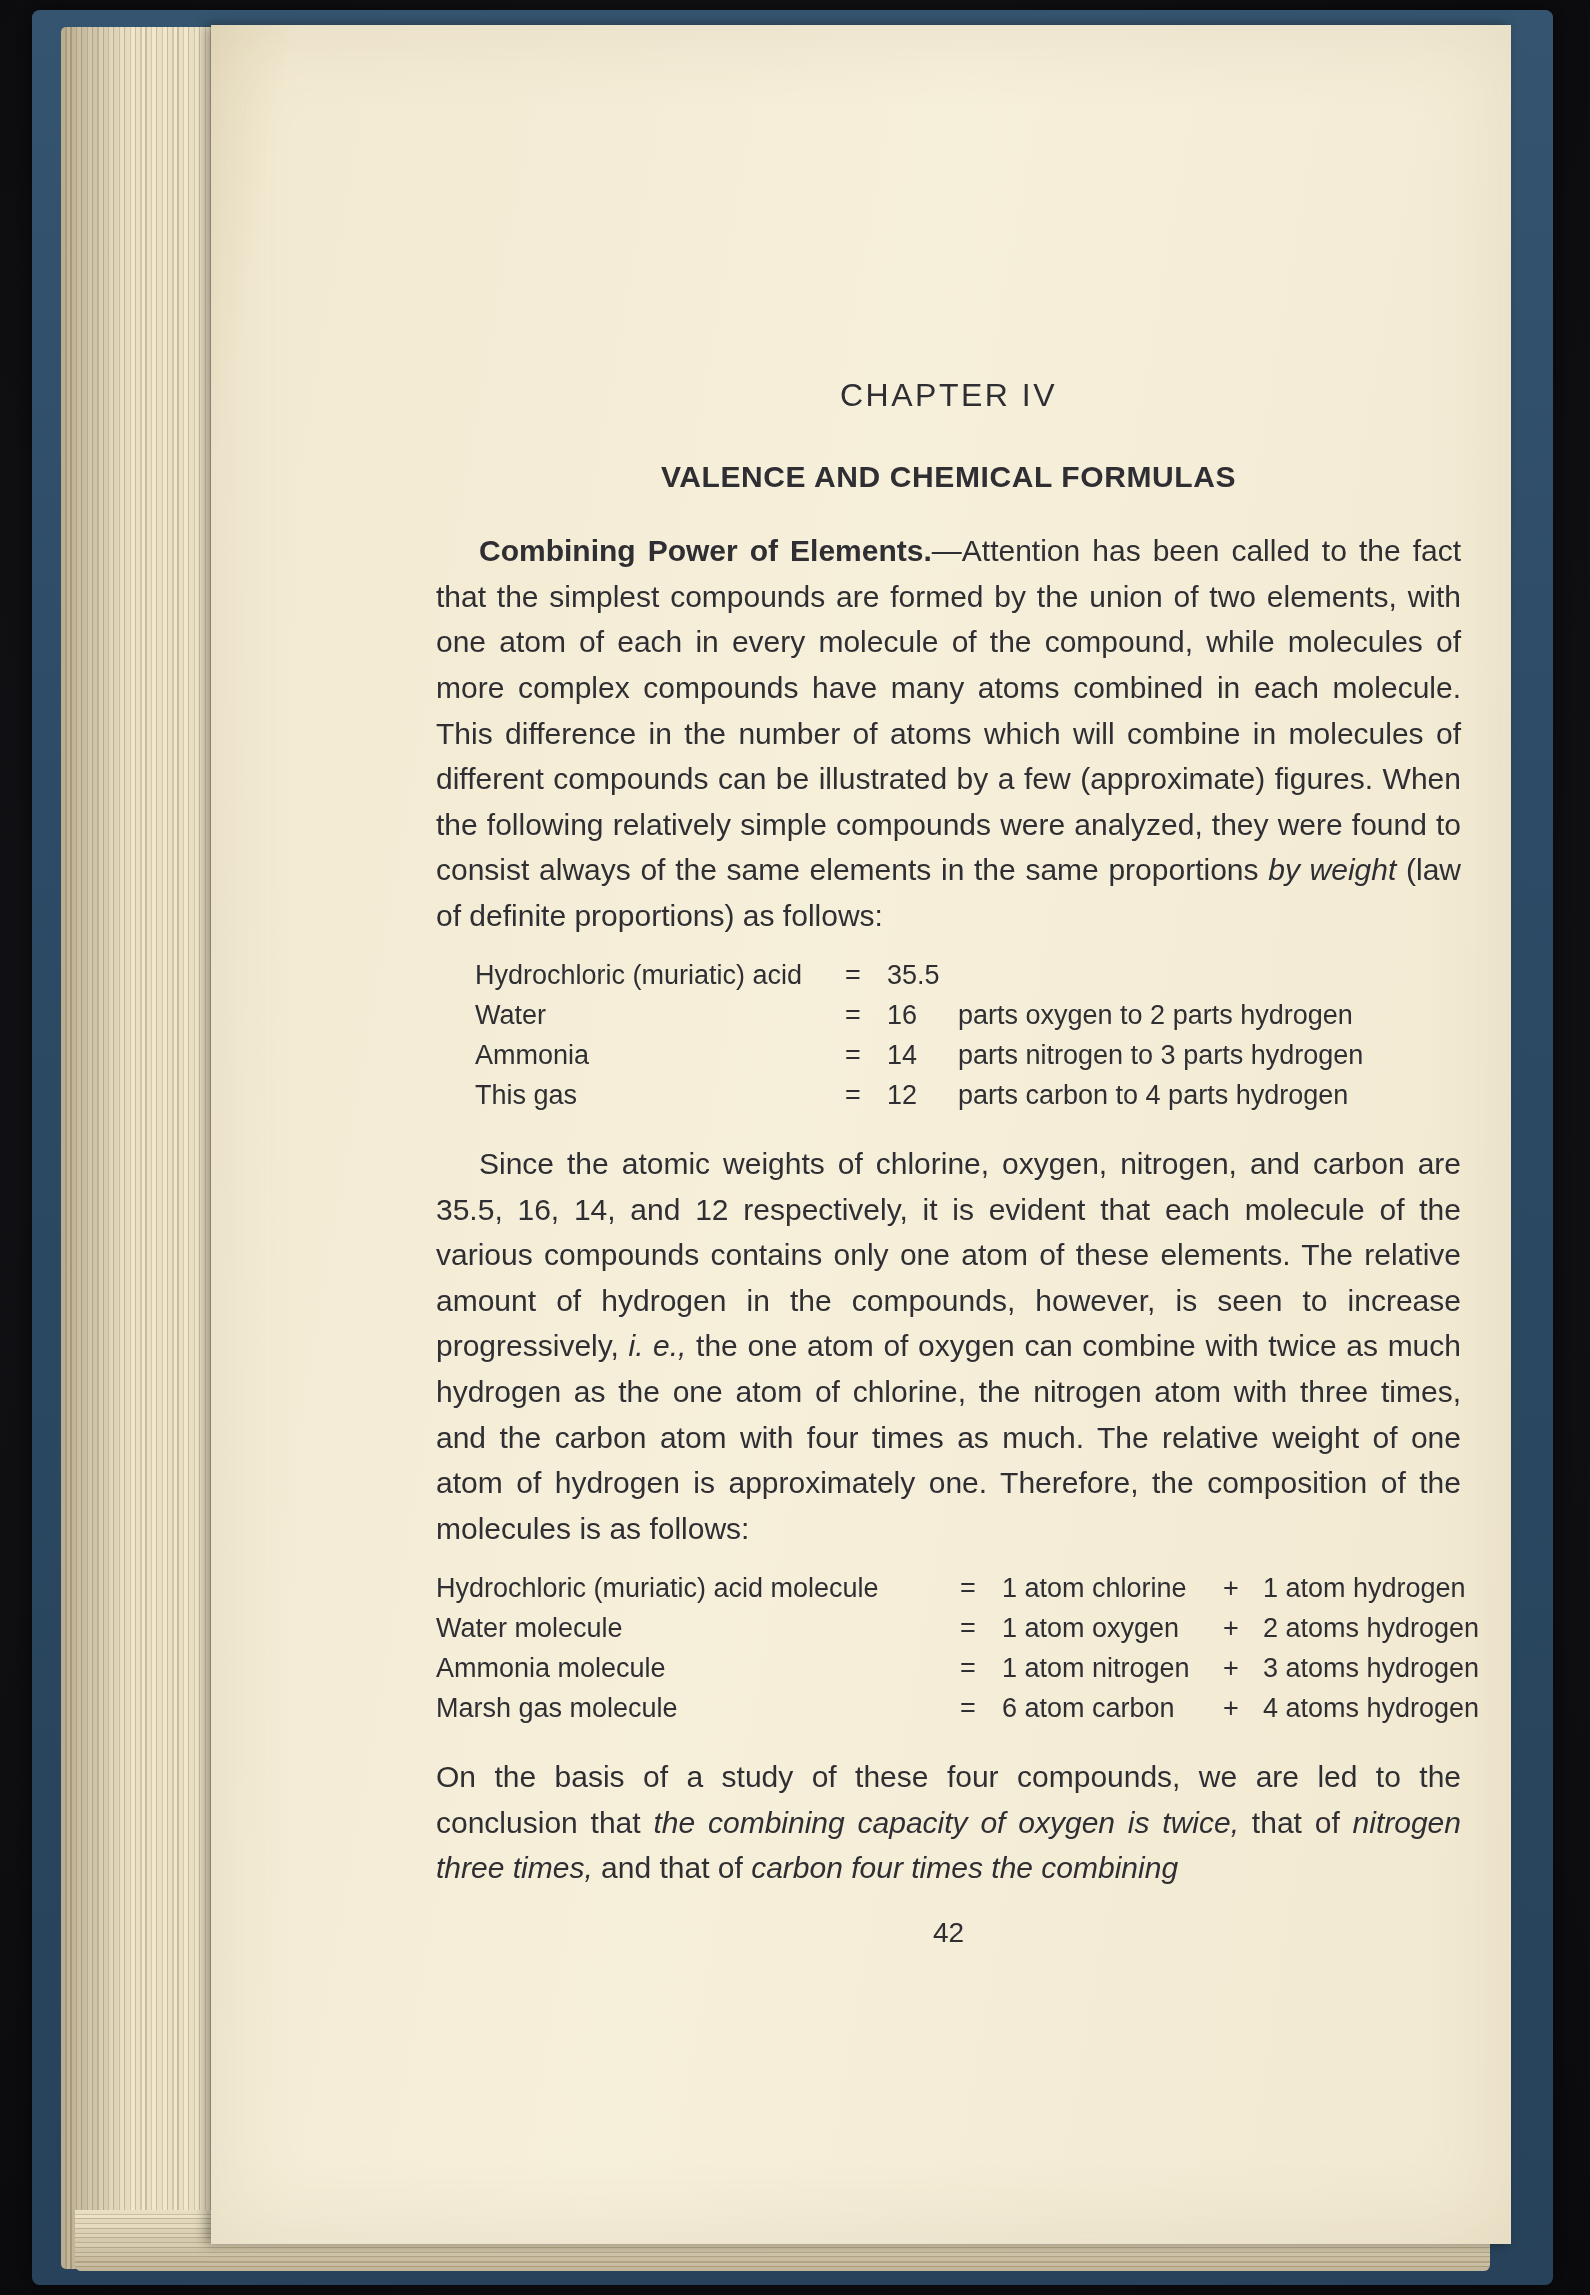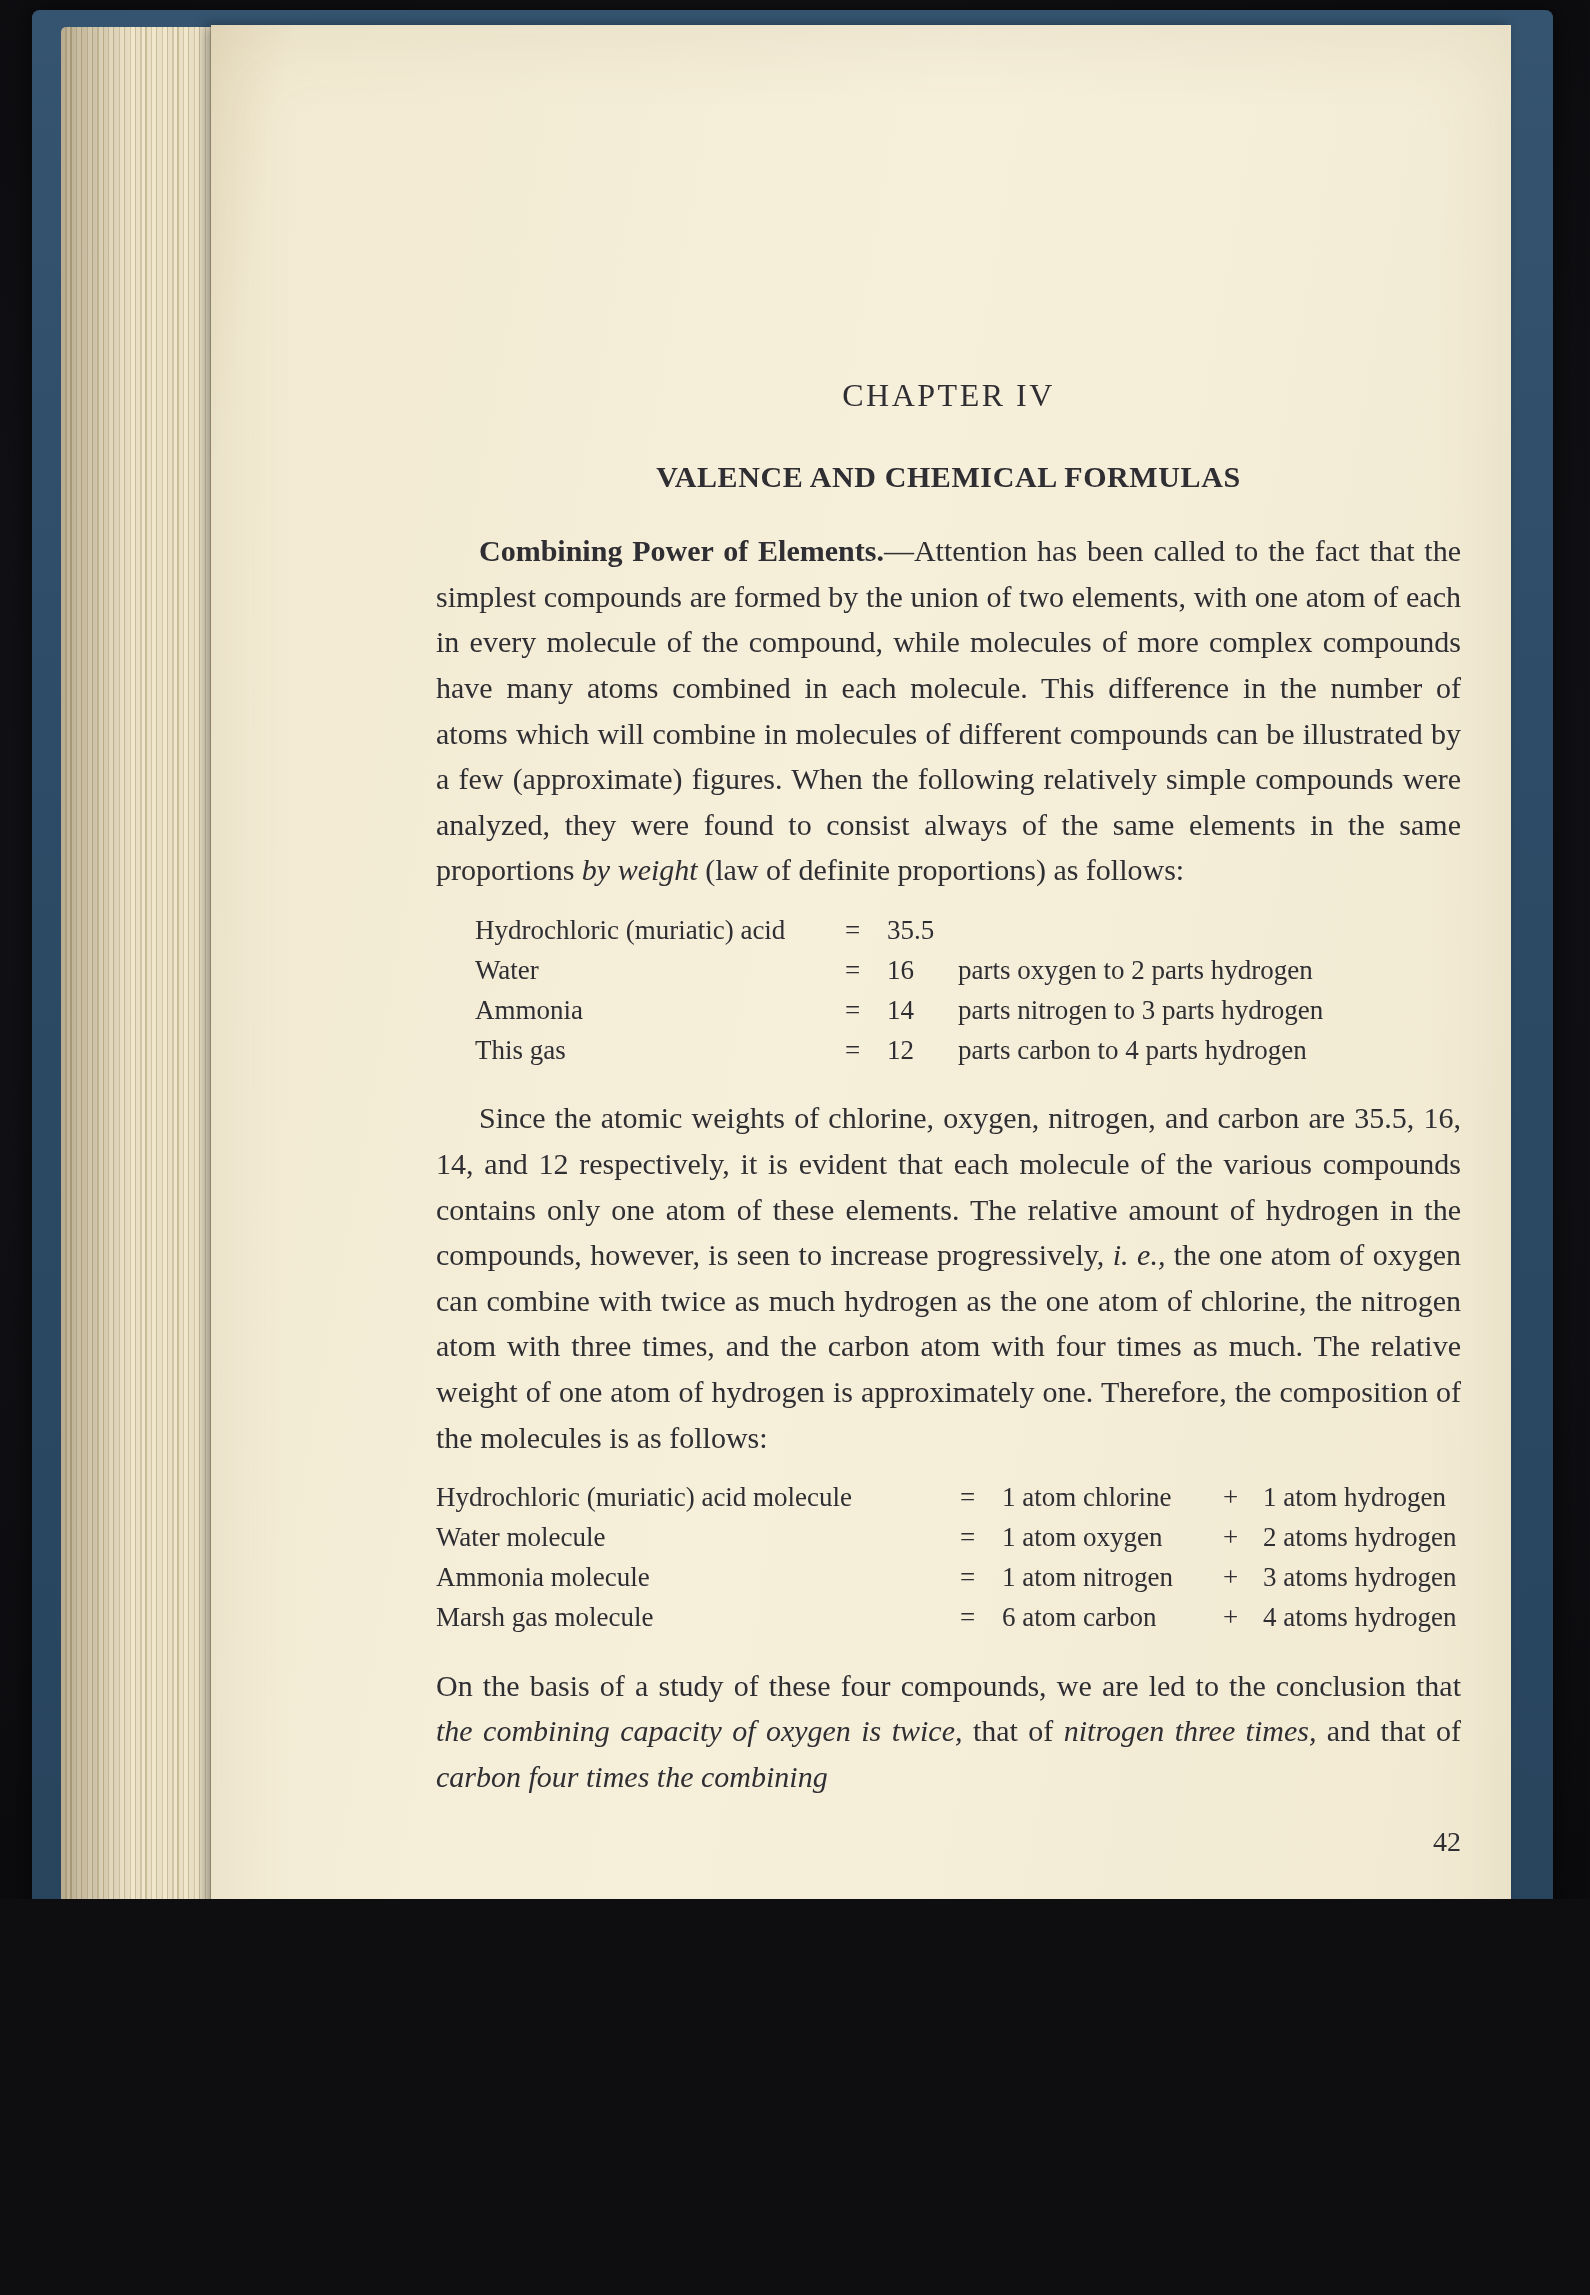--- a/index.html
+++ b/index.html
@@ -1,19 +1,19 @@
 <!DOCTYPE html>
 <html style="font-size:10px"><head>
 <meta charset="utf-8">
 <style>
   html,body{margin:0;padding:0;background:#0e0e11;}
   .scene{
-    position:relative;width:1590px;height:1899px;overflow:hidden;
+    position:relative;width:1590px;height:2295px;overflow:hidden;
     background:radial-gradient(ellipse at 48% 45%, #1c1c21 0%, #131317 55%, #0b0b0e 100%);
-    font-family:Liberation Serif, serif;
+    font-family:Liberation Sans, sans-serif;
   }
   .cover{
     position:absolute;left:32px;top:10px;width:1521px;height:2275px;
     background:linear-gradient(180deg,#35546f 0%,#2d4b66 35%,#27425a 100%);
     border-radius:7.6px;box-shadow:0 0 29px rgba(0,0,0,.65);
   }
   .stack-left{
     position:absolute;left:61px;top:26.5px;width:159px;height:2242px;
     background:
       linear-gradient(90deg, rgba(70,52,22,.30) 0%, rgba(70,52,22,0) 45%),
@@ -48,21 +48,21 @@
   p.indent{text-indent:43px;}
   .b{font-weight:700;}
   .i{font-style:italic;}
   .tbl{font-size:27px;line-height:1.48;margin:7.6px 0 25px 0;}
   .tbl1{padding-left:39px;}
   .row{display:grid;}
   .tbl1 .row{grid-template-columns:370px 42px 71px 1fr;}
   .tbl2 .row{grid-template-columns:524px 42px 221px 40px 1fr;}
   .cell{white-space:nowrap;}
   .eq{text-align:left;}
-  .pagenum{text-align:right;font-size:28px;margin-top:21.5px;}
+  .pagenum{text-align:center;font-size:28px;margin-top:21.5px;}
 </style>
 </head>
 <body>
 
 <div class="scene">
   <div class="cover"></div>
   <div class="stack-left"></div>
   <div class="stack-bottom"></div>
 
   <div class="page">

